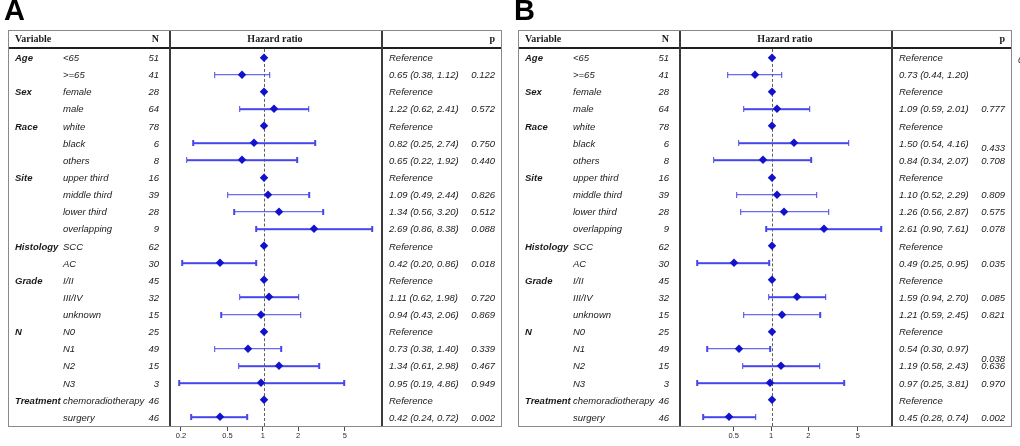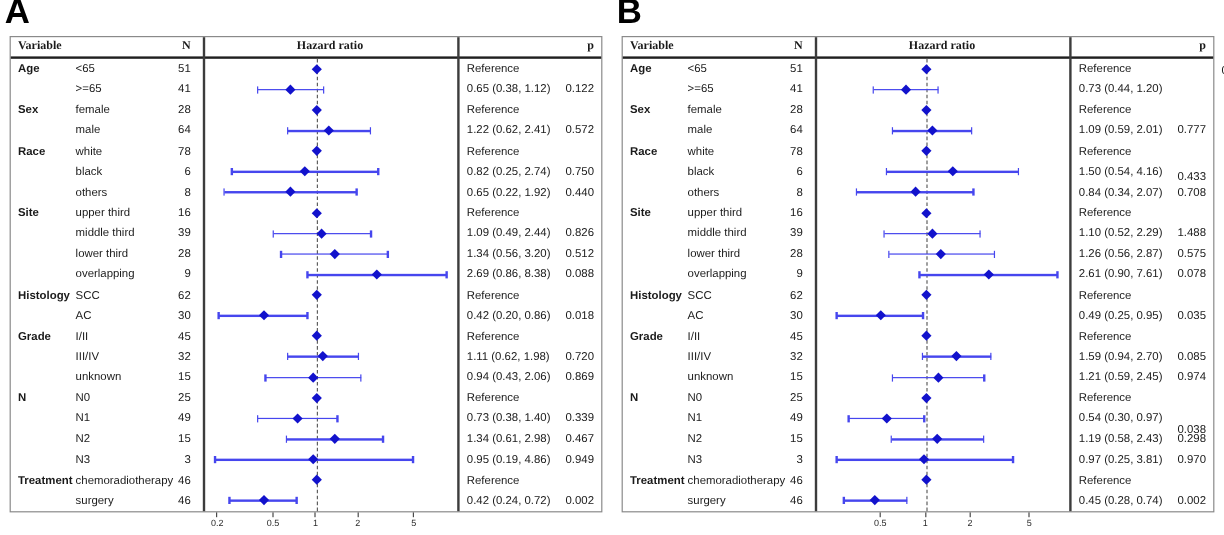--- a/index.html
+++ b/index.html
@@ -21,21 +21,21 @@
     border-bottom:2px solid #1f1f1f; box-sizing:border-box;
   }
   .hcell { position:absolute; top:2px; font-size:10px; font-weight:bold;font-family:Liberation Serif, serif; }
   .h-var { left:6px; }
   .h-n   { left:108px; width:42px; text-align:right; }
   .h-hr  { left:160px; width:212px; text-align:center; }
   .h-p   { left:450px; width:36px; text-align:right; }
   .divider { position:absolute; top:0; bottom:0; width:1.5px; background:#3c3c3c; }
   .d1 { left:160px; }
   .d2 { left:372px; }
-  .layer { position:absolute; left:0; top:0; right:0; bottom:0; }
+  .layer { position:absolute; left:0; top:0; right:0; bottom:0;font-style:italic; }
   .txt { position:absolute; font-size:9.5px; white-space:nowrap; }
   .cell-group { left:6px; width:52px; font-weight:bold; }
   .cell-sub   { left:54px; width:102px; }
   .cell-n     { left:108px; width:42px; text-align:right; }
   .cell-est   { left:380px; width:68px; }
   .cell-p     { left:448px; width:38px; text-align:right; }
   .refline { position:absolute; width:0; border-left:1.5px dashed #5f5f5f; }
   .ci  { position:absolute; height:1.6px; transform:translateY(-50%); }
   .cap { position:absolute; width:1.6px; height:6px; transform:translate(-50%,-50%); }
   .dia { position:absolute; width:6.4px; height:6.4px; transform:translate(-50%,-50%) rotate(45deg); }
@@ -324,21 +324,21 @@
           <div class="txt cell-group" style="top: 137.955px; height: 17.1364px; line-height: 17.1364px;">Site</div>
           <div class="txt cell-sub" style="top: 137.955px; height: 17.1364px; line-height: 17.1364px;">upper third</div>
           <div class="txt cell-n" style="top: 137.955px; height: 17.1364px; line-height: 17.1364px;">16</div>
           <div class="txt cell-est" style="top: 137.955px; height: 17.1364px; line-height: 17.1364px;">Reference</div>
           <div class="txt cell-p" style="top: 137.955px; height: 17.1364px; line-height: 17.1364px;"></div>
           <div class="dia" style="left: 253.005px; top: 146.523px; background: rgb(18, 18, 204);"></div>
           <div class="txt cell-group" style="top: 155.091px; height: 17.1364px; line-height: 17.1364px;"></div>
           <div class="txt cell-sub" style="top: 155.091px; height: 17.1364px; line-height: 17.1364px;">middle third</div>
           <div class="txt cell-n" style="top: 155.091px; height: 17.1364px; line-height: 17.1364px;">39</div>
           <div class="txt cell-est" style="top: 155.091px; height: 17.1364px; line-height: 17.1364px;">1.10 (0.52, 2.29)</div>
-          <div class="txt cell-p" style="top: 155.091px; height: 17.1364px; line-height: 17.1364px;">1.488</div>
+          <div class="txt cell-p" style="top: 155.091px; height: 17.1364px; line-height: 17.1364px;">0.809</div>
           <div class="ci" style="left: 217.768px; width: 79.8845px; top: 163.659px; background: rgb(70, 70, 238);"></div>
           <div class="cap" style="left: 217.768px; top: 163.659px; background: rgb(70, 70, 238);"></div>
           <div class="cap" style="left: 297.653px; top: 163.659px; background: rgb(70, 70, 238);"></div>
           <div class="dia" style="left: 258.141px; top: 163.659px; background: rgb(18, 18, 204);"></div>
           <div class="txt cell-group" style="top: 172.227px; height: 17.1364px; line-height: 17.1364px;"></div>
           <div class="txt cell-sub" style="top: 172.227px; height: 17.1364px; line-height: 17.1364px;">lower third</div>
           <div class="txt cell-n" style="top: 172.227px; height: 17.1364px; line-height: 17.1364px;">28</div>
           <div class="txt cell-est" style="top: 172.227px; height: 17.1364px; line-height: 17.1364px;">1.26 (0.56, 2.87)</div>
           <div class="txt cell-p" style="top: 172.227px; height: 17.1364px; line-height: 17.1364px;">0.575</div>
           <div class="ci" style="left: 221.761px; width: 88.0564px; top: 180.795px; background: rgb(70, 70, 238);"></div>
@@ -381,21 +381,21 @@
           <div class="txt cell-est" style="top: 257.909px; height: 17.1364px; line-height: 17.1364px;">1.59 (0.94, 2.70)</div>
           <div class="txt cell-p" style="top: 257.909px; height: 17.1364px; line-height: 17.1364px;">0.085</div>
           <div class="ci" style="left: 249.671px; width: 56.8564px; top: 266.477px; background: rgb(70, 70, 238);"></div>
           <div class="cap" style="left: 249.671px; top: 266.477px; background: rgb(70, 70, 238);"></div>
           <div class="cap" style="left: 306.528px; top: 266.477px; background: rgb(70, 70, 238);"></div>
           <div class="dia" style="left: 277.994px; top: 266.477px; background: rgb(18, 18, 204);"></div>
           <div class="txt cell-group" style="top: 275.045px; height: 17.1364px; line-height: 17.1364px;"></div>
           <div class="txt cell-sub" style="top: 275.045px; height: 17.1364px; line-height: 17.1364px;">unknown</div>
           <div class="txt cell-n" style="top: 275.045px; height: 17.1364px; line-height: 17.1364px;">15</div>
           <div class="txt cell-est" style="top: 275.045px; height: 17.1364px; line-height: 17.1364px;">1.21 (0.59, 2.45)</div>
-          <div class="txt cell-p" style="top: 275.045px; height: 17.1364px; line-height: 17.1364px;">0.974</div>
+          <div class="txt cell-p" style="top: 275.045px; height: 17.1364px; line-height: 17.1364px;">0.821</div>
           <div class="ci" style="left: 224.573px; width: 76.7183px; top: 283.614px; background: rgb(70, 70, 238);"></div>
           <div class="cap" style="left: 224.573px; top: 283.614px; background: rgb(70, 70, 238);"></div>
           <div class="cap" style="left: 301.292px; top: 283.614px; background: rgb(70, 70, 238);"></div>
           <div class="dia" style="left: 263.277px; top: 283.614px; background: rgb(18, 18, 204);"></div>
           <div class="txt cell-group" style="top: 292.182px; height: 17.1364px; line-height: 17.1364px;">N</div>
           <div class="txt cell-sub" style="top: 292.182px; height: 17.1364px; line-height: 17.1364px;">N0</div>
           <div class="txt cell-n" style="top: 292.182px; height: 17.1364px; line-height: 17.1364px;">25</div>
           <div class="txt cell-est" style="top: 292.182px; height: 17.1364px; line-height: 17.1364px;">Reference</div>
           <div class="txt cell-p" style="top: 292.182px; height: 17.1364px; line-height: 17.1364px;"></div>
           <div class="dia" style="left: 253.005px; top: 300.75px; background: rgb(18, 18, 204);"></div>
@@ -405,21 +405,21 @@
           <div class="txt cell-est" style="top: 309.318px; height: 17.1364px; line-height: 17.1364px;">0.54 (0.30, 0.97)</div>
           <div class="txt cell-p" style="top: 319px; height: 17.1364px; line-height: 17.1364px;">0.038</div>
           <div class="ci" style="left: 188.128px; width: 63.2357px; top: 317.886px; background: rgb(70, 70, 238);"></div>
           <div class="cap" style="left: 188.128px; top: 317.886px; background: rgb(70, 70, 238);"></div>
           <div class="cap" style="left: 251.364px; top: 317.886px; background: rgb(70, 70, 238);"></div>
           <div class="dia" style="left: 219.802px; top: 317.886px; background: rgb(18, 18, 204);"></div>
           <div class="txt cell-group" style="top: 326.455px; height: 17.1364px; line-height: 17.1364px;"></div>
           <div class="txt cell-sub" style="top: 326.455px; height: 17.1364px; line-height: 17.1364px;">N2</div>
           <div class="txt cell-n" style="top: 326.455px; height: 17.1364px; line-height: 17.1364px;">15</div>
           <div class="txt cell-est" style="top: 326.455px; height: 17.1364px; line-height: 17.1364px;">1.19 (0.58, 2.43)</div>
-          <div class="txt cell-p" style="top: 326.455px; height: 17.1364px; line-height: 17.1364px;">0.298</div>
+          <div class="txt cell-p" style="top: 326.455px; height: 17.1364px; line-height: 17.1364px;">0.636</div>
           <div class="ci" style="left: 223.652px; width: 77.1978px; top: 335.023px; background: rgb(70, 70, 238);"></div>
           <div class="cap" style="left: 223.652px; top: 335.023px; background: rgb(70, 70, 238);"></div>
           <div class="cap" style="left: 300.85px; top: 335.023px; background: rgb(70, 70, 238);"></div>
           <div class="dia" style="left: 262.379px; top: 335.023px; background: rgb(18, 18, 204);"></div>
           <div class="txt cell-group" style="top: 343.591px; height: 17.1364px; line-height: 17.1364px;"></div>
           <div class="txt cell-sub" style="top: 343.591px; height: 17.1364px; line-height: 17.1364px;">N3</div>
           <div class="txt cell-n" style="top: 343.591px; height: 17.1364px; line-height: 17.1364px;">3</div>
           <div class="txt cell-est" style="top: 343.591px; height: 17.1364px; line-height: 17.1364px;">0.97 (0.25, 3.81)</div>
           <div class="txt cell-p" style="top: 343.591px; height: 17.1364px; line-height: 17.1364px;">0.970</div>
           <div class="ci" style="left: 178.304px; width: 146.781px; top: 352.159px; background: rgb(70, 70, 238);"></div>

